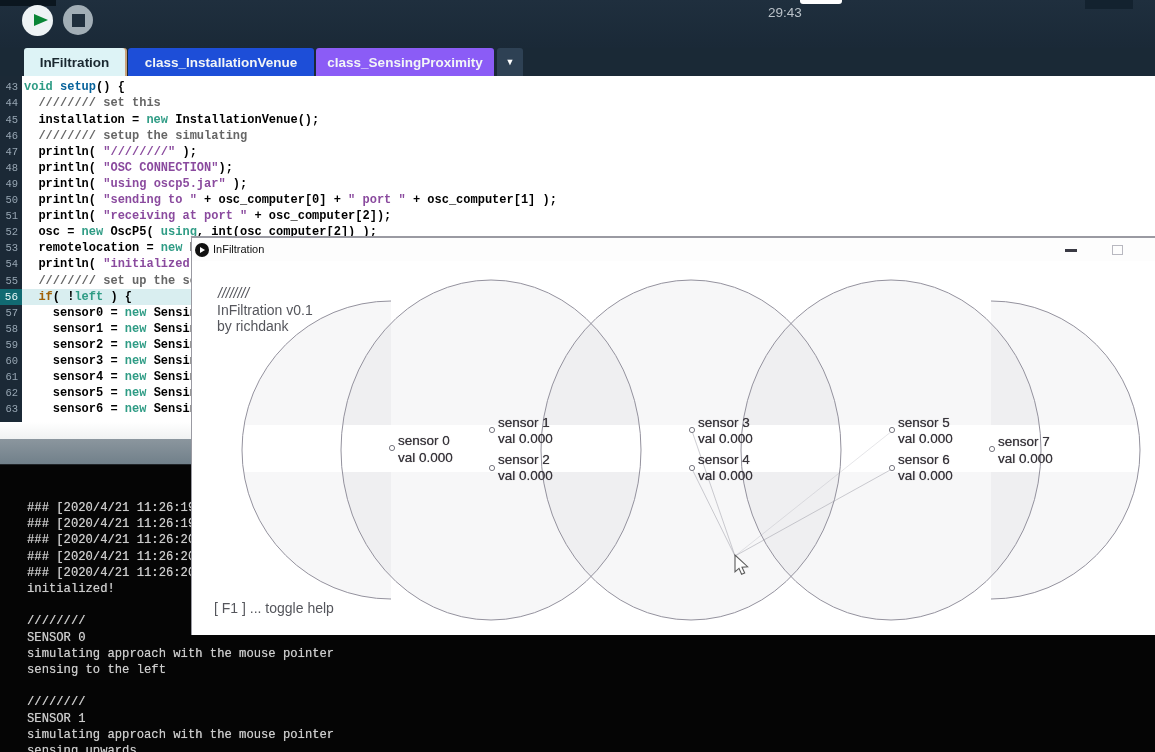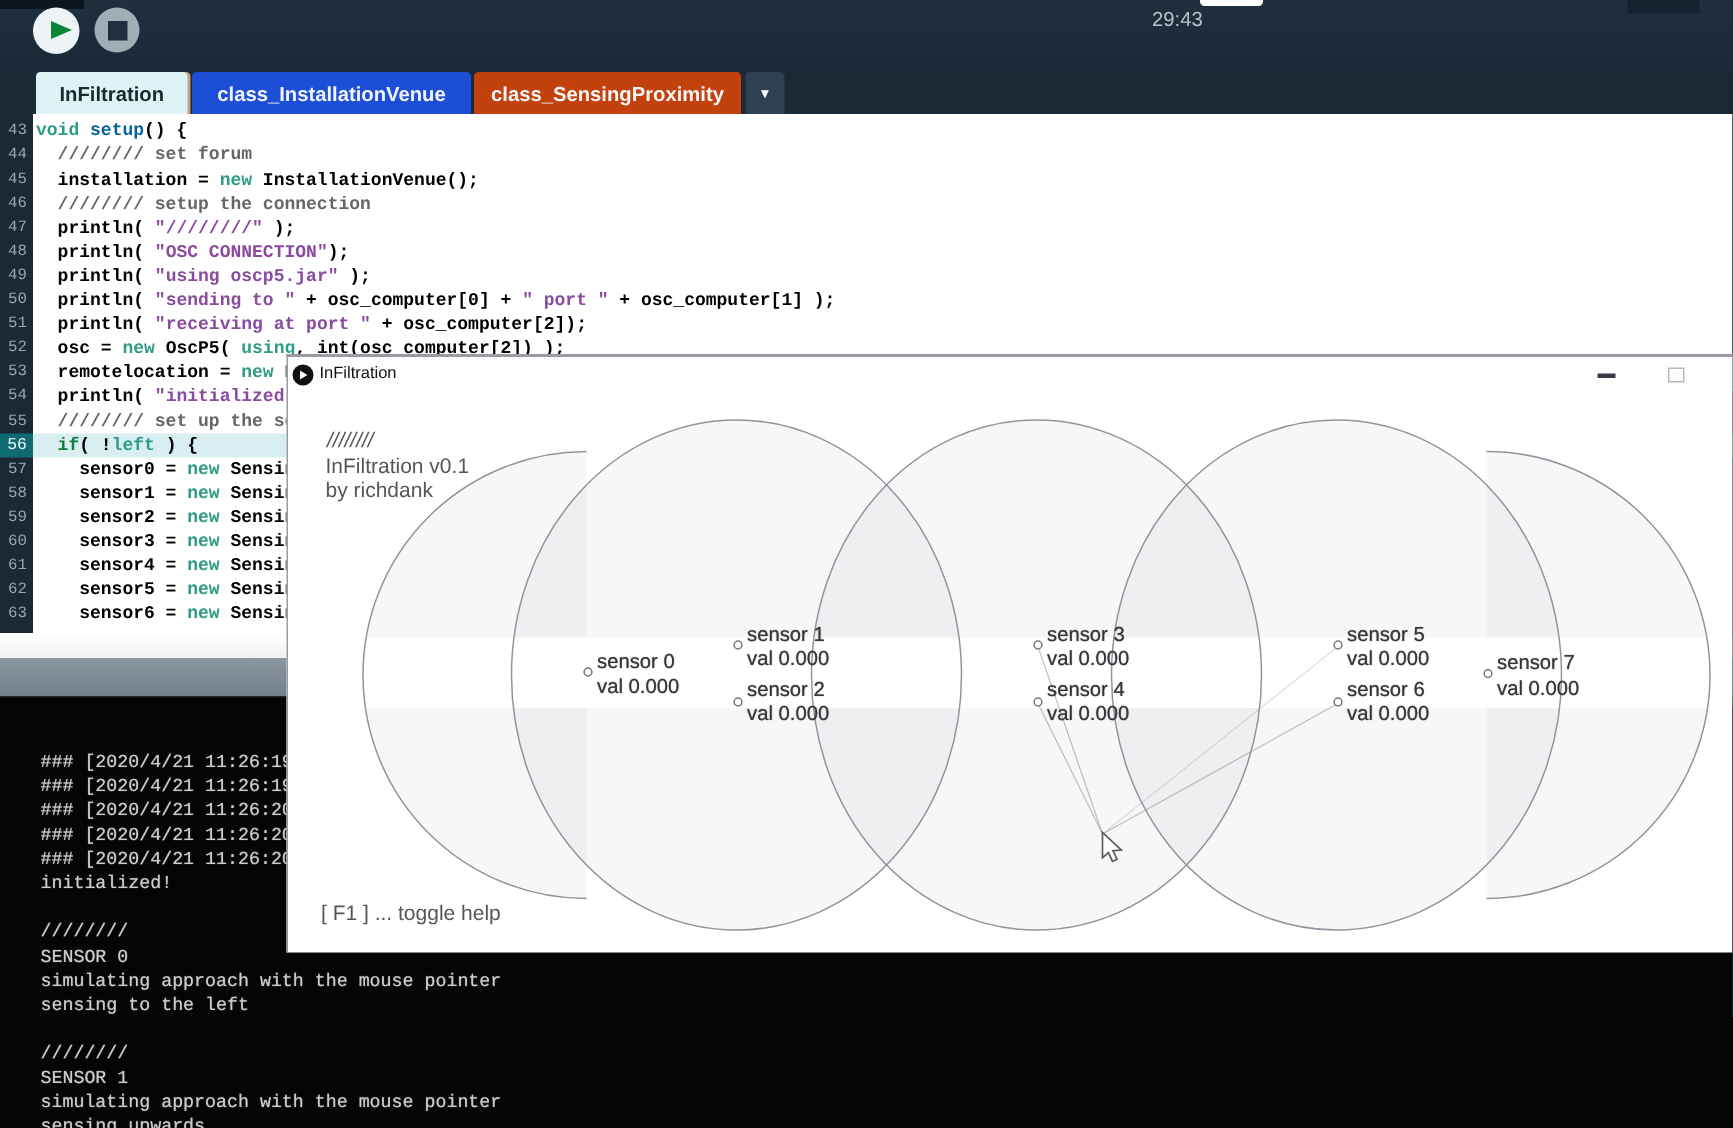--- a/index.html
+++ b/index.html
@@ -14,36 +14,36 @@
 #btnstop:after{content:"";position:absolute;left:9px;top:9px;width:13px;height:13px;background:#202f3d;}
 #timer{left:736px;top:5px;color:#b9c1c8;font-size:13.5px;margin-left:32px;}
 #pill{left:800px;top:0;width:42px;height:4px;background:#fff;border-radius:0 0 3px 3px;}
 #tlpatch{left:0;top:0;width:56px;height:6px;background:#0b161f;}
 #trpatch{left:1085px;top:0;width:48px;height:9px;background:#13222f;}
 
 #tabbar{left:0;top:48px;width:1155px;height:28px;background:#1a2936;}
 .tab{position:absolute;top:0;height:28px;font-size:13.5px;font-weight:bold;display:flex;align-items:center;justify-content:center;border-radius:3px 3px 0 0;}
 #tab1{left:24px;width:101px;background:#ddf3f6;color:#1a2830;box-shadow:2px 0 0 #c9a27b;}
 #tab2{left:128px;width:186px;background:#1d4ed8;color:#f2f5f7;}
-#tab3{left:316px;width:178px;background:#c2410c;color:#f2f5f7;}
+#tab3{left:316px;width:178px;background:#8b5cf6;color:#f2f5f7;}
 #tabdrop{left:497px;width:26px;background:#2e4154;color:#fff;font-size:9px;}
 
 #editor{left:0;top:76px;width:1155px;height:346px;background:#ffffff;}
 #gutter{left:0;top:0;width:22px;height:346px;background:#1b2936;}
 #gutternums{left:0;top:3.4px;width:18px;text-align:right;color:#97a6b3;font-family:"Liberation Mono",monospace;font-size:10.5px;line-height:16.1px;}
 #hl56{left:22px;top:212.9px;width:1133px;height:16.1px;background:#d9eef0;}
 #hl56g{left:0;top:212.9px;width:22px;height:16.1px;background:#116a72;}
 #num56{left:0;top:212.9px;width:18px;text-align:right;color:#eafafa;font-family:"Liberation Mono",monospace;font-size:11px;line-height:16.1px;}
 #code{left:24px;top:3.4px;font-family:"Liberation Mono",monospace;font-size:12px;line-height:16.1px;color:#000;font-weight:bold;}
 .k{color:#2f9c85;}
 .f{color:#000000;}
 .fb{color:#06629b;font-weight:bold;}
 .s{color:#8a4a9e;}
 .c{color:#666666;}
-.o{color:#15803d;}
+.o{color:#a16207;}
 
 #strip1{left:0;top:422px;width:1155px;height:17px;background:linear-gradient(#ffffff,#f0f2f2);}
 #strip2{left:0;top:439px;width:1155px;height:25px;background:linear-gradient(#8b969e,#71808a);}
 #strip3{left:0;top:464px;width:1155px;height:4px;background:#202428;}
 
 #console{left:0;top:465px;width:1155px;height:287px;background:#050505;}
 #consoletext{left:27px;top:35px;font-family:"Liberation Mono",monospace;font-size:12.2px;line-height:16.2px;color:#cbcbcb;text-shadow:0 0 0.7px rgba(203,203,203,0.8);}
 
 #win{left:191px;top:236px;width:964px;height:399px;background:#ffffff;border-top:2px solid #9a9aa2;border-left:1px solid #9a9aa2;box-sizing:border-box;}
 #wtitle{left:0;top:0;width:963px;height:23px;background:#fdfdfd;}
@@ -92,23 +92,23 @@
 
 57
 58
 59
 60
 61
 62
 63</pre>
   <pre class="abs" id="num56">56</pre>
   <pre class="abs" id="code"><span class="k">void</span> <span class="fb">setup</span>() {
-<span class="c">  //////// set forum</span>
+<span class="c">  //////// set this</span>
   installation = <span class="k">new</span> InstallationVenue();
-<span class="c">  //////// setup the connection</span>
+<span class="c">  //////// setup the simulating</span>
   <span class="f">println</span>( <span class="s">"////////"</span> );
   <span class="f">println</span>( <span class="s">"OSC CONNECTION"</span>);
   <span class="f">println</span>( <span class="s">"using oscp5.jar"</span> );
   <span class="f">println</span>( <span class="s">"sending to "</span> + osc_computer[0] + <span class="s">" port "</span> + osc_computer[1] );
   <span class="f">println</span>( <span class="s">"receiving at port "</span> + osc_computer[2]);
   osc = <span class="k">new</span> OscP5( <span class="k">using</span>, <span class="f">int</span>(osc_computer[2]) );
   remotelocation = <span class="k">new</span> NetAddress( osc_computer[0] );
   <span class="f">println</span>( <span class="s">"initialized osc"</span> );
 <span class="c">  //////// set up the sensors</span>
   <span class="o">if</span>( !<span class="k">left</span> ) {

